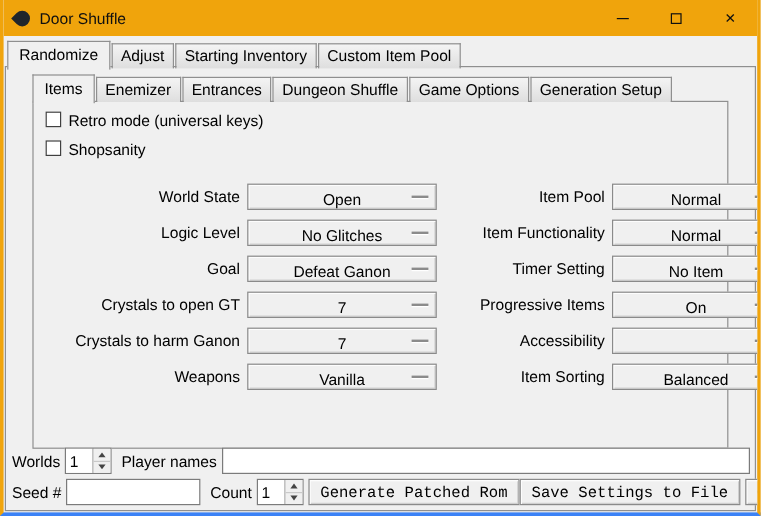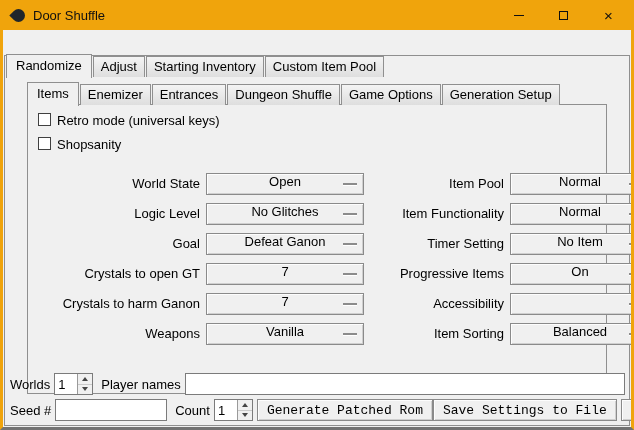--- a/index.html
+++ b/index.html
@@ -7,21 +7,21 @@
   body {
     font-family: "Liberation Sans", sans-serif;
     font-size: 13px;
     color: #000;
     background: #fff;
   }
   .window {
     width: 634px; height: 430px;
     border-left: 3px solid #F0A40C;
     border-right: 3px solid #F0A40C;
-    border-bottom: 3px solid #737373;
+    border-bottom: 3px solid #3b82f6;
     background: #f0f0f0;
     position: relative;
     overflow: hidden;
   }
   
   .titlebar {
     height: 30px;
     background: #F0A40C;
     display: flex;
     align-items: center;
@@ -44,21 +44,20 @@
   }
   .glyph-min { width: 10px; height: 1px; background: #101010; display: inline-block; }
   .glyph-max { width: 9px; height: 9px; border: 1px solid #101010; display: inline-block; }
   .glyph-close { font-size: 15px; line-height: 1; }
   
   .tabs-row {
     display: flex;
     align-items: flex-end;
     position: relative;
     z-index: 3;
-    margin-top: 20px;
   }
   .main-tabs { padding: 4px 0 0 3px; }
   .sub-tabs  { padding: 6px 0 0 22px; z-index: 2; }
   .tab {
     border: 1px solid #8f8f8f;
     border-bottom: none;
     background: linear-gradient(#f4f4f4, #dedede);
     padding: 2px 7px 3px 7px;
     margin-right: 1px;
     white-space: nowrap;
@@ -109,21 +108,21 @@
     text-align: right;
     line-height: 22px;
     white-space: nowrap;
   }
   .dropdown {
     height: 22px;
     background: #f0f0f0;
     border: 1px solid #8a8a8a;
     box-shadow: inset 1px 1px 0 #fdfdfd, inset -1px -1px 0 #cfcfcf;
     display: flex;
-    align-items: flex-start;
+    align-items: flex-end;
     justify-content: center;
     position: relative;
     cursor: default;
     white-space: nowrap;
   }
   .menu-indicator {
     position: absolute;
     right: 6px; top: 9px;
     width: 14px; height: 2px;
     background: #8b8b8b;

